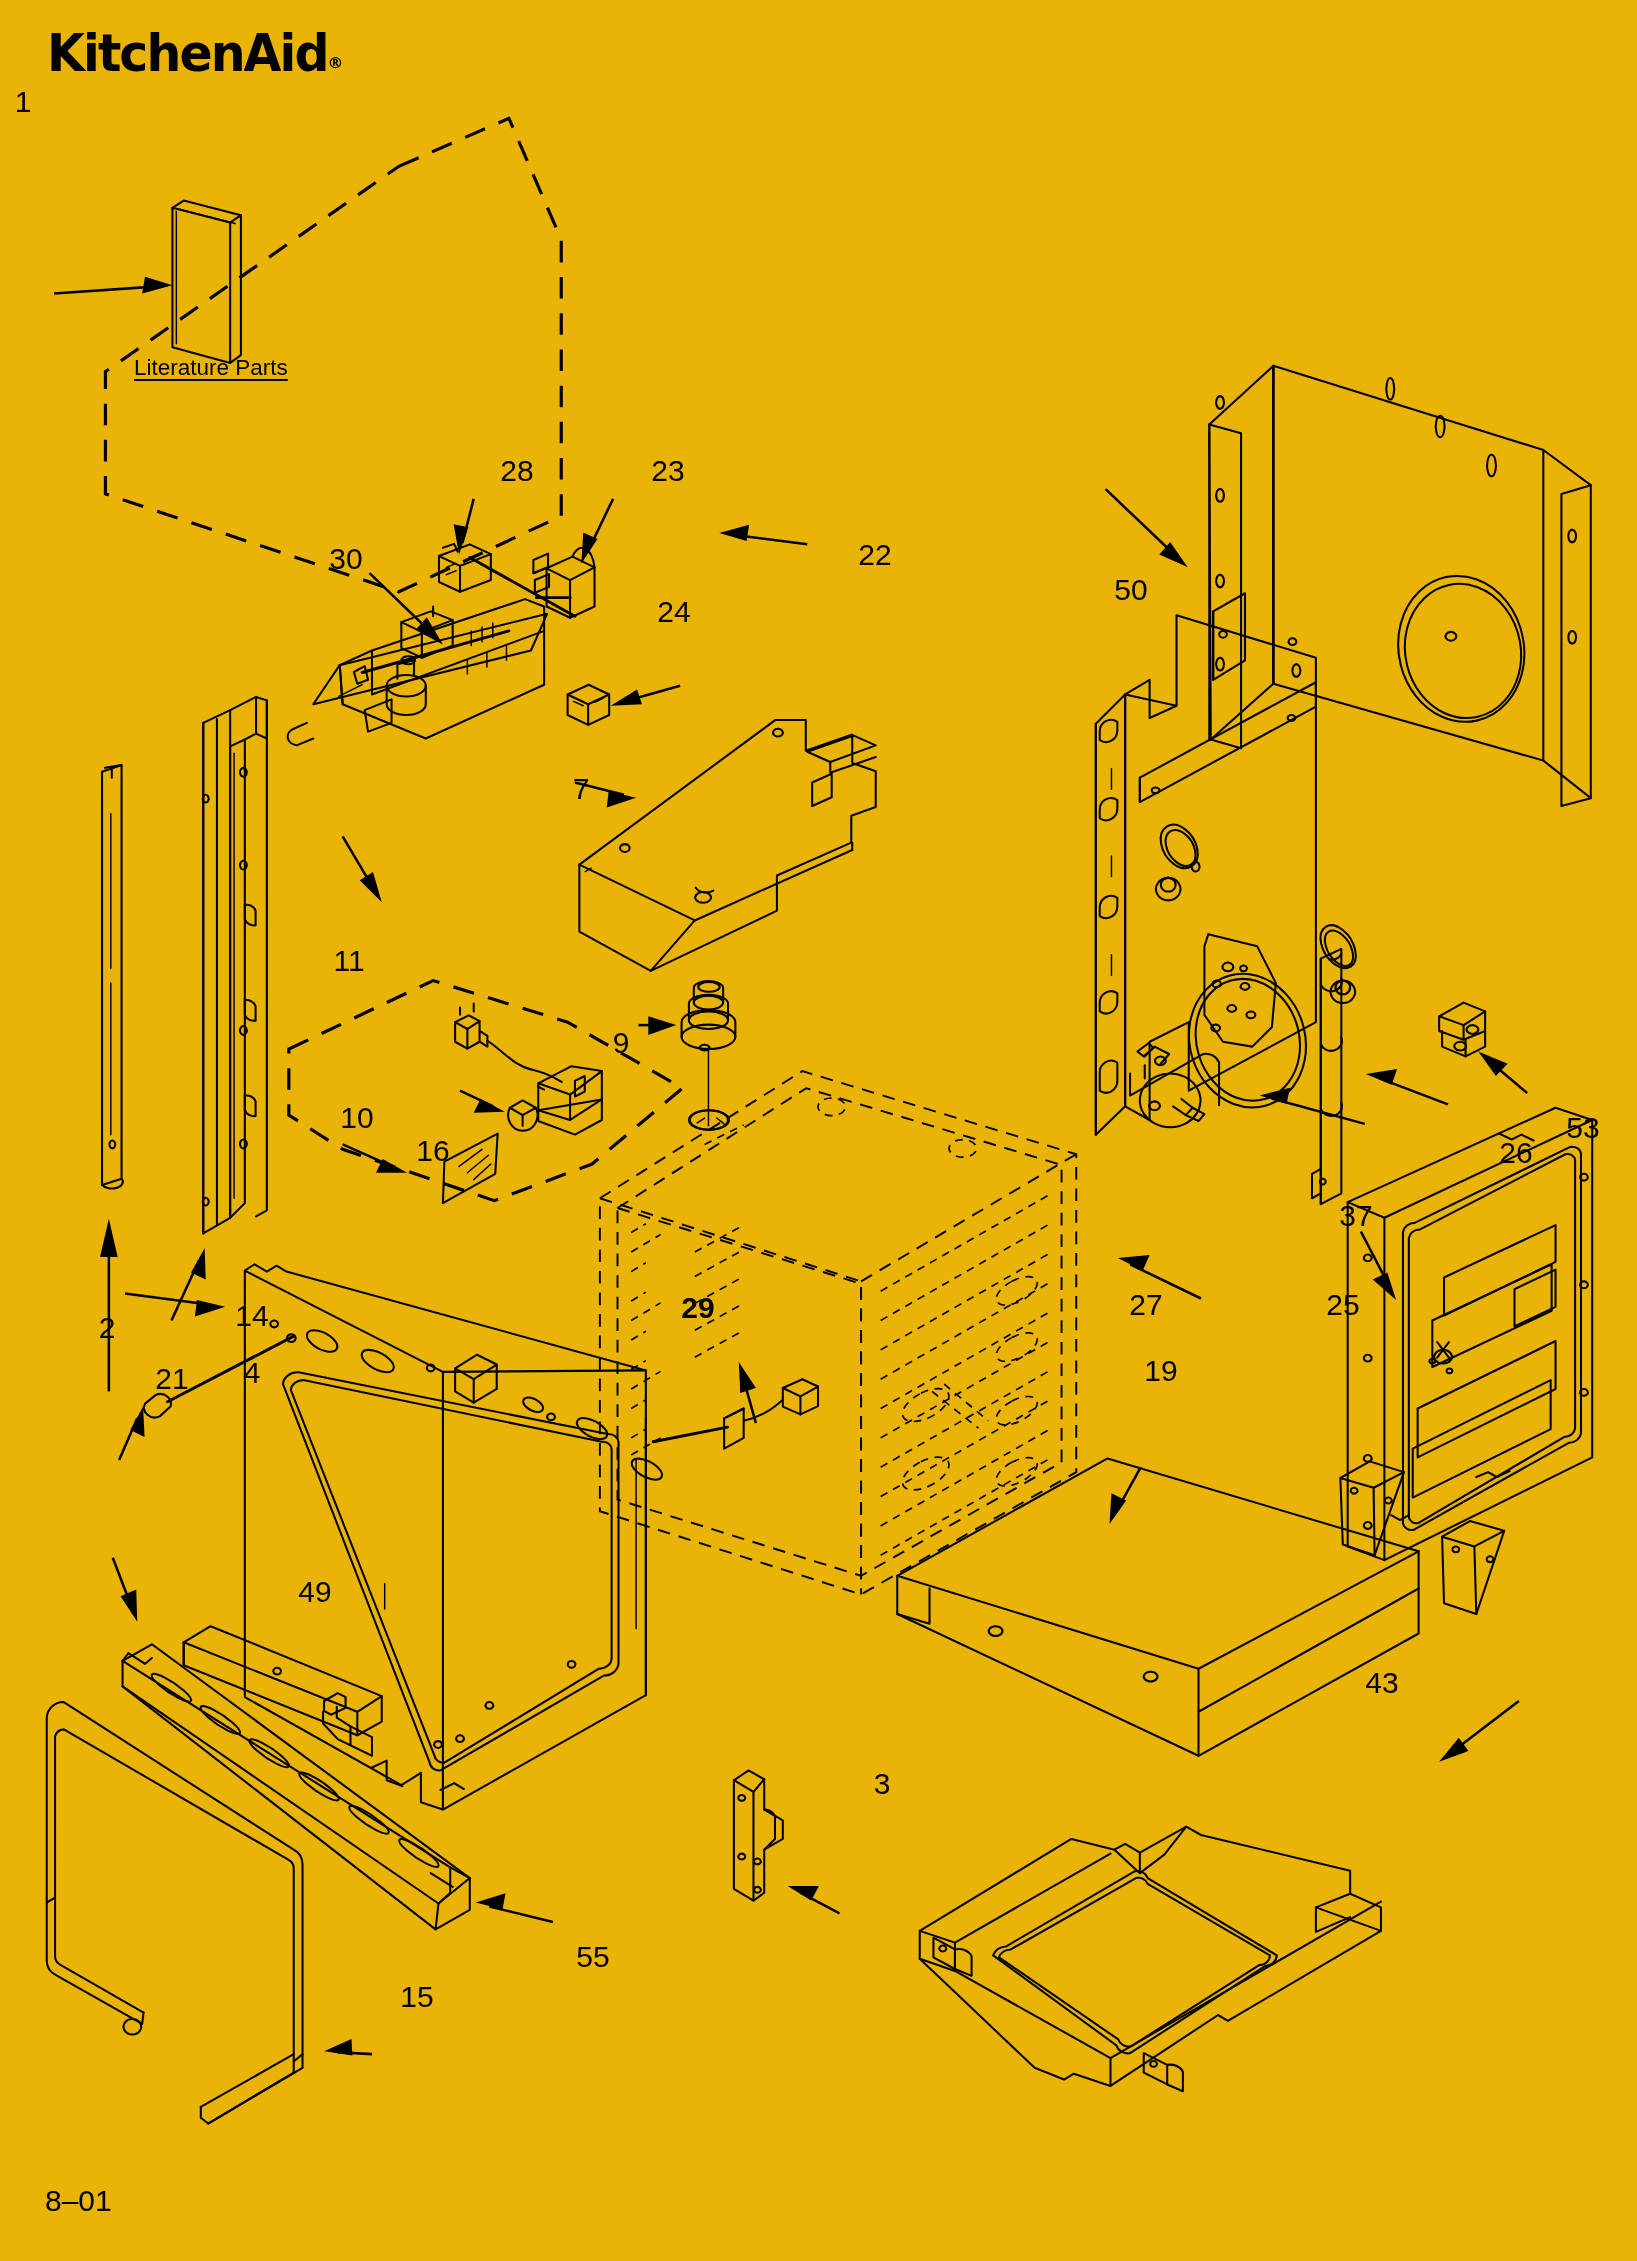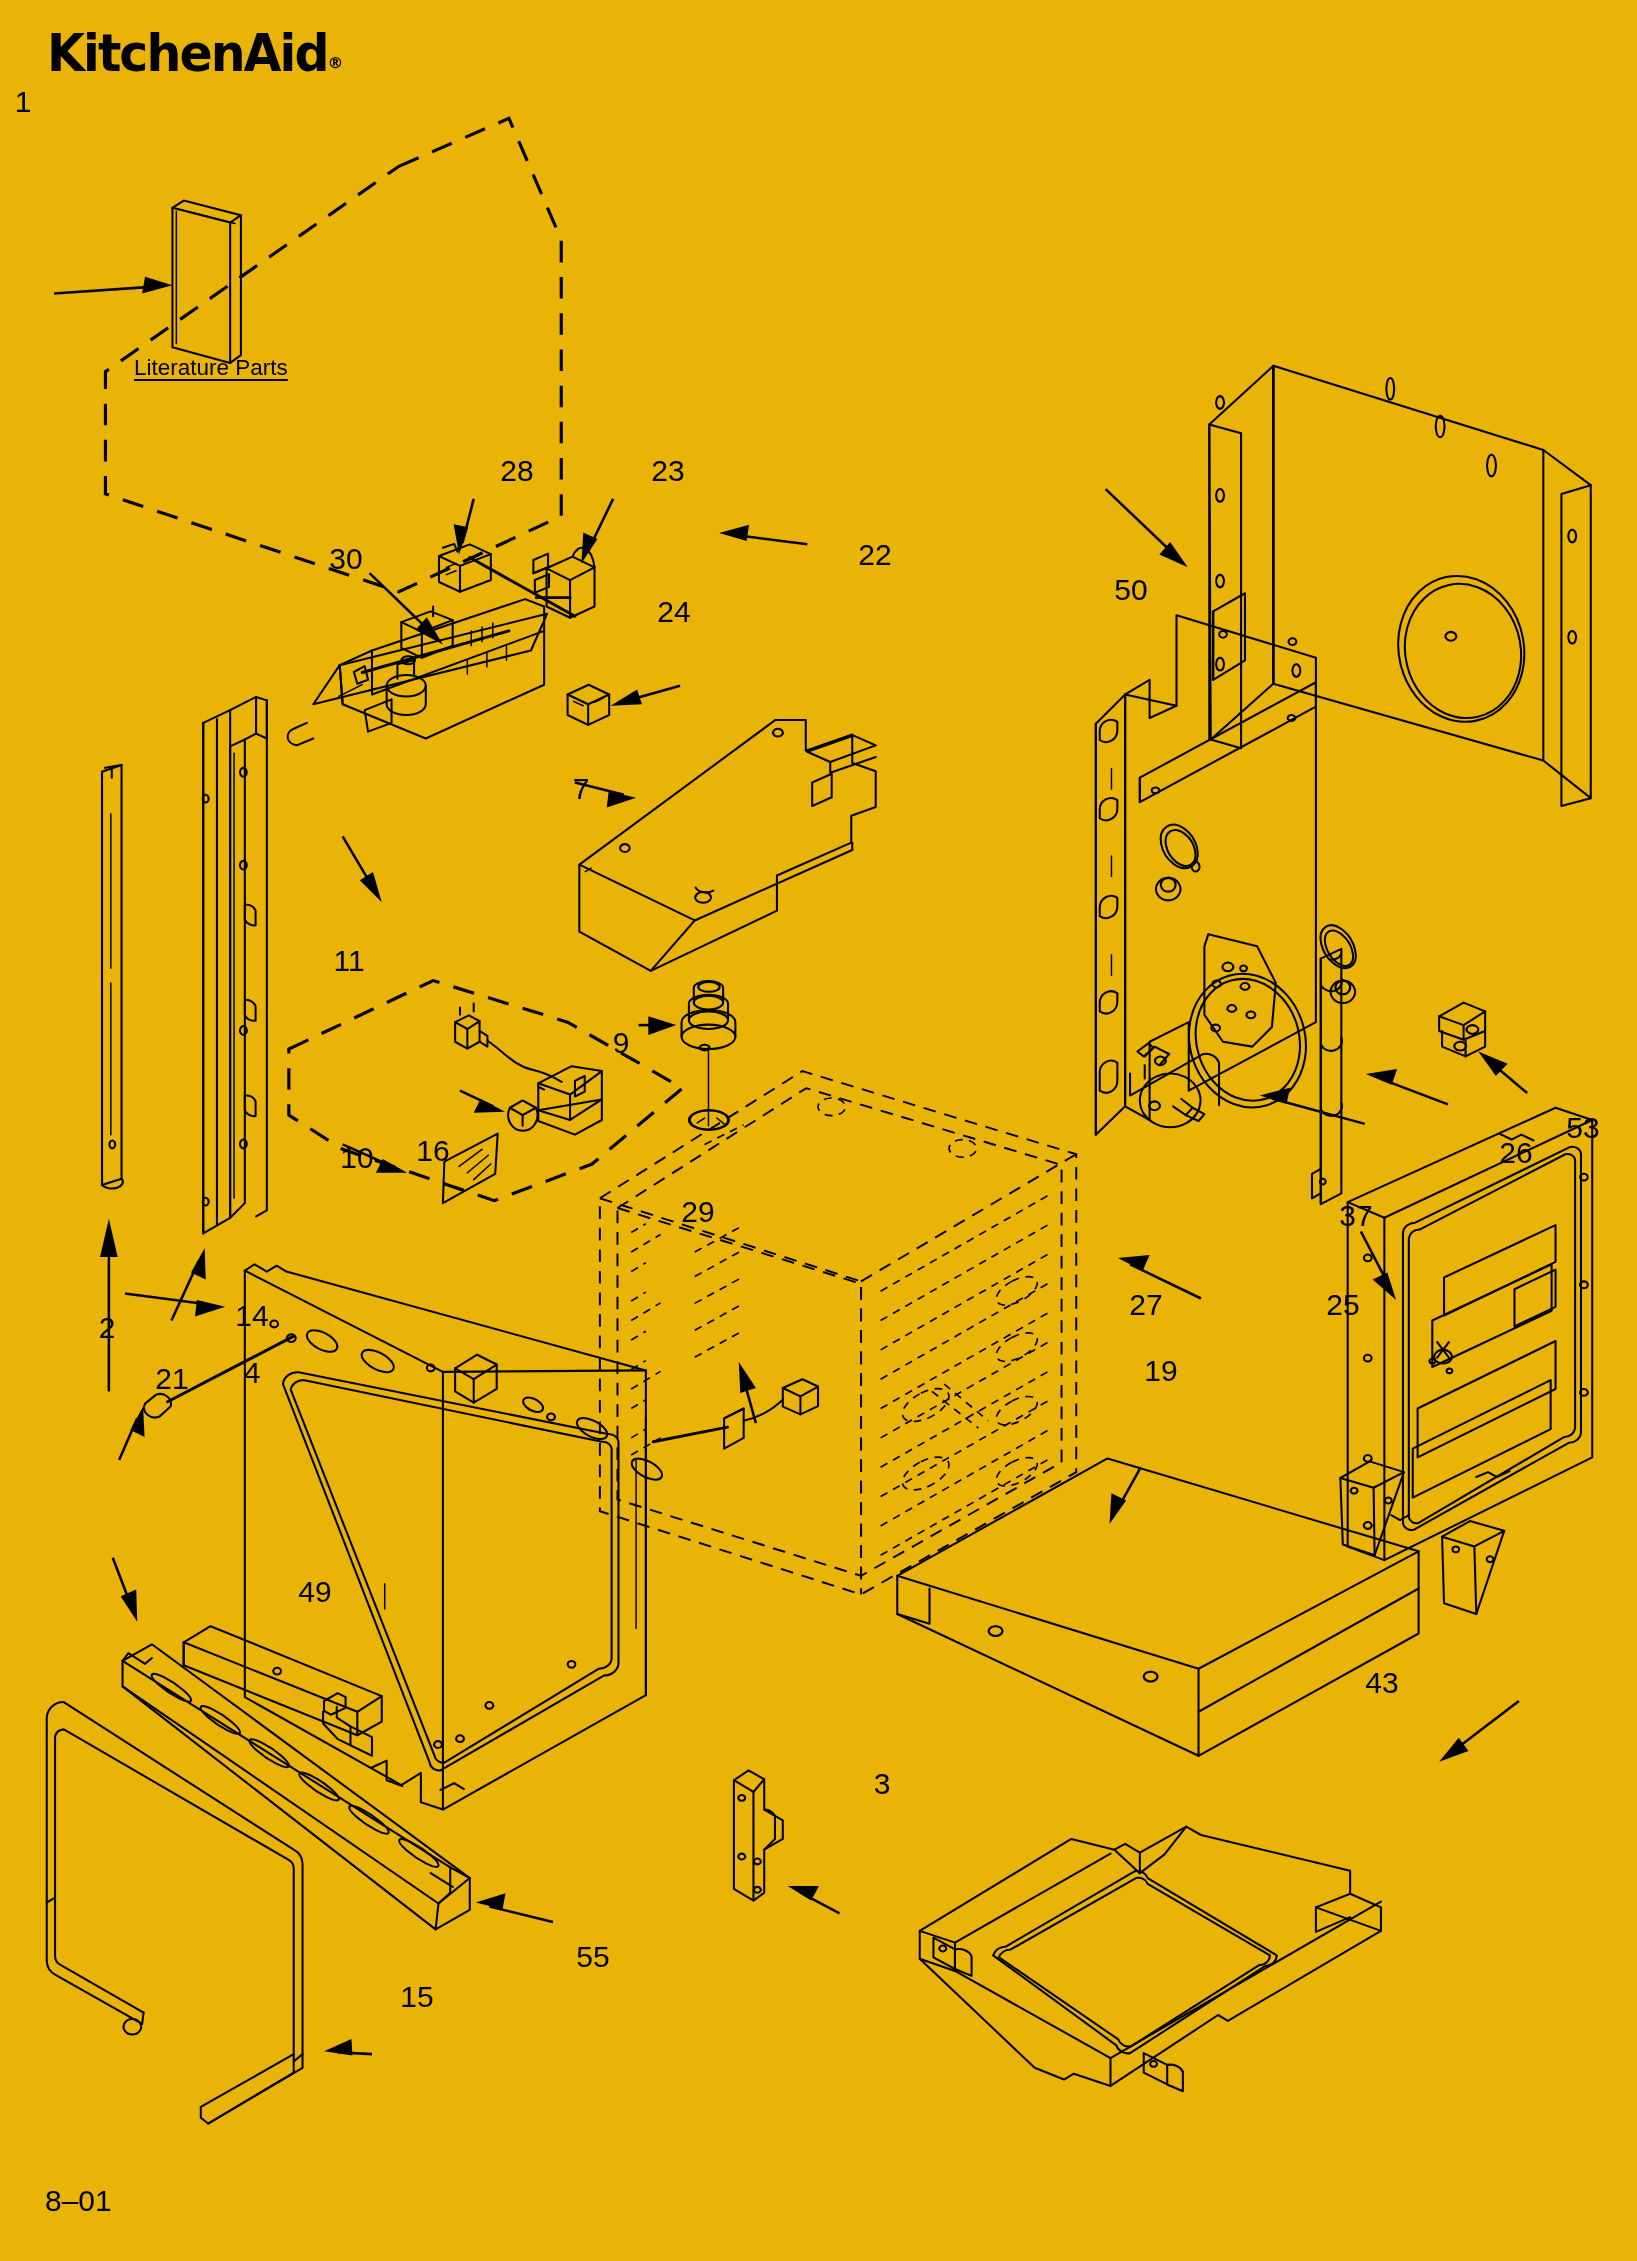--- a/index.html
+++ b/index.html
@@ -727,27 +727,27 @@
   <div class="callout" style="left:517px;top:471px;">28</div>
   <div class="callout" style="left:668px;top:471px;">23</div>
   <div class="callout" style="left:346px; top:559px;">30</div>
   <div class="callout" style="left:875px;top:555px;">22</div>
   <div class="callout" style="left:674px;top:612px;">24</div>
   <div class="callout" style="left:1131px;top:590px;">50</div>
   <div class="callout" style="left:581px;top:789px;">7</div>
   <div class="callout" style="left:349px; top:961px;">11</div>
   <div class="callout" style="left:621px;top:1043px;">9</div>
   <div class="callout" style="left:433px; top:1151px;">16</div>
-  <div class="callout" style="left:357px; top:1118px;margin-top:40px;">10</div>
+  <div class="callout" style="left:357px; top:1118px;">10</div>
   <div class="callout" style="left:1583px;top:1128px;">53</div>
   <div class="callout" style="left:1516px;top:1153px;">26</div>
   <div class="callout" style="left:1356px;top:1216px;">37</div>
   <div class="callout" style="left:107px; top:1328px;">2</div>
   <div class="callout" style="left:252px; top:1316px;">14</div>
-  <div class="callout" style="left:698px;top:1212px;">29</div>
+  <div class="callout" style="left:698px;top:1308px;font-weight:bold;">29</div>
   <div class="callout" style="left:1146px;top:1305px;">27</div>
   <div class="callout" style="left:1343px;top:1305px;">25</div>
   <div class="callout" style="left:172px; top:1379px;">21</div>
   <div class="callout" style="left:252px; top:1373px;">4</div>
   <div class="callout" style="left:1161px;top:1371px;">19</div>
   <div class="callout" style="left:315px; top:1592px;">49</div>
   <div class="callout" style="left:882px;top:1784px;">3</div>
   <div class="callout" style="left:1382px;top:1683px;">43</div>
   <div class="callout" style="left:593px;top:1957px;">55</div>
   <div class="callout" style="left:417px; top:1997px;">15</div>

